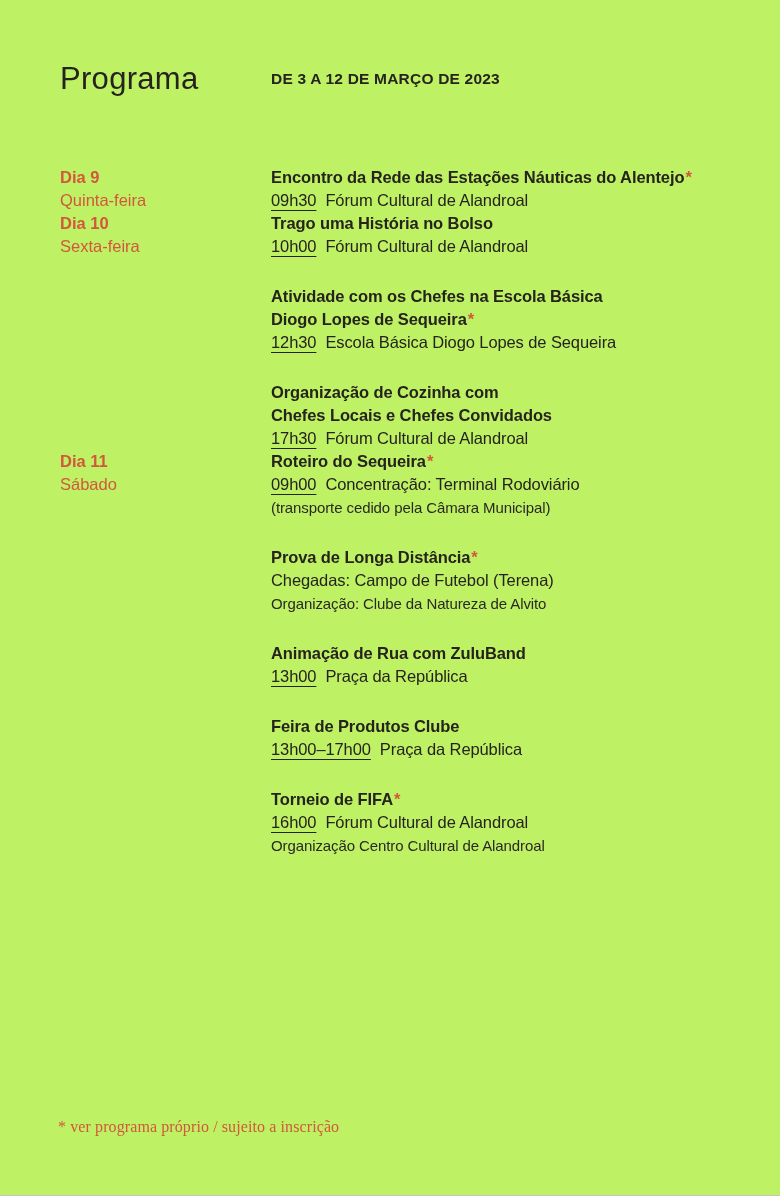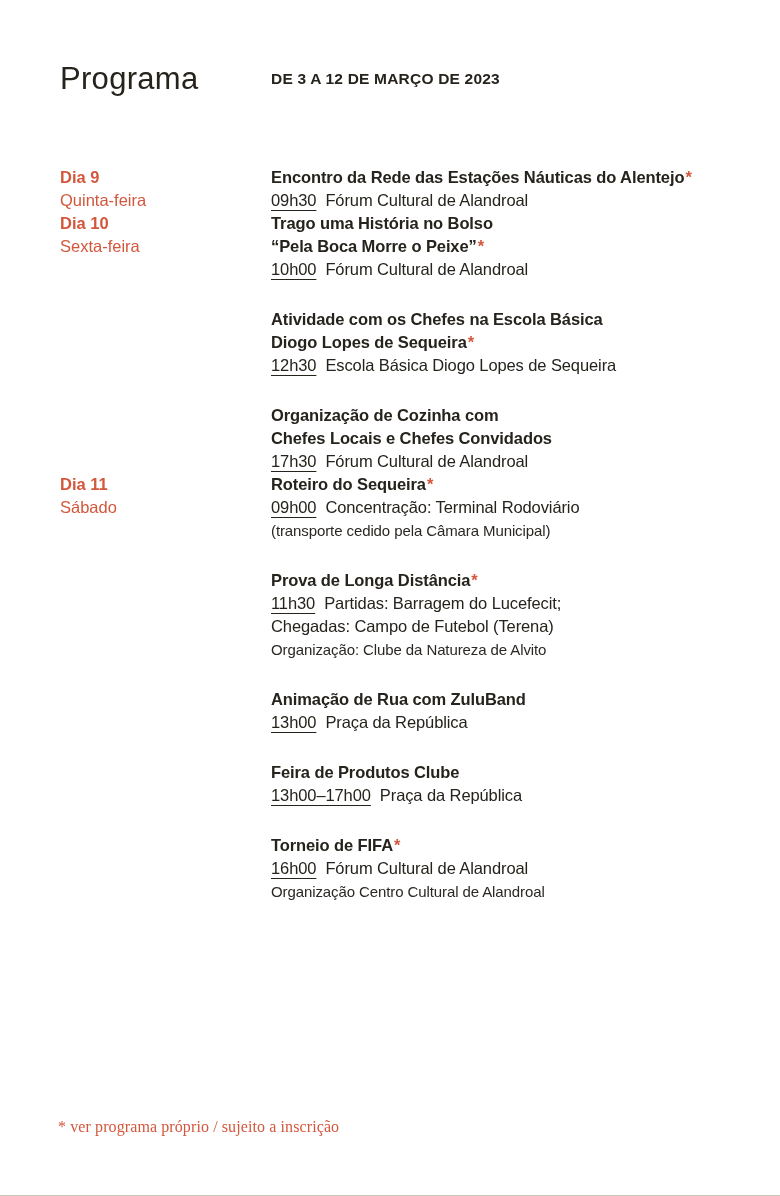--- a/index.html
+++ b/index.html
@@ -1,20 +1,20 @@
 <!DOCTYPE html>
 <html><head>
 <meta charset="utf-8">
 <style>
   html, body { margin: 0; padding: 0; background: #eae7e0; }
   .page {
     position: relative;
     width: 780px;
     height: 1196px;
-    background: #ffffff;
+    background: #bef264;
     font-family: "Liberation Sans", sans-serif;
     color: #26231d;
     overflow: hidden;
   }
   .content { position: absolute; left: 60px; top: 62px; right: 38px; }
 
   .header { display: flex; align-items: baseline; }
   .page-title {
     flex: 0 0 211px;
     font-size: 31px;
@@ -103,21 +103,20 @@
     </div>
 
     <div class="section">
       <div class="day-col">
         <div class="day-name">Dia 10</div>
         <div class="day-weekday">Sexta-feira</div>
       </div>
       <div class="events-col">
         <div class="event">
           <div class="event-title"><span>Trago uma História no Bolso</span></div>
-          <div class="event-title"><span>“Pela Boca Morre o Peixe”</span><span class="ast">*</span></div>
           <div class="event-detail"><span class="time">10h00</span><span>Fórum Cultural de Alandroal</span></div>
         </div>
         <div class="event">
           <div class="event-title"><span>Atividade com os Chefes na Escola Básica</span></div>
           <div class="event-title"><span>Diogo Lopes de Sequeira</span><span class="ast">*</span></div>
           <div class="event-detail"><span class="time">12h30</span><span>Escola Básica Diogo Lopes de Sequeira</span></div>
         </div>
         <div class="event">
           <div class="event-title"><span>Organização de Cozinha com</span></div>
           <div class="event-title"><span>Chefes Locais e Chefes Convidados</span><span class="ast"></span></div>
@@ -132,21 +131,20 @@
         <div class="day-weekday">Sábado</div>
       </div>
       <div class="events-col">
         <div class="event">
           <div class="event-title"><span>Roteiro do Sequeira</span><span class="ast">*</span></div>
           <div class="event-detail"><span class="time">09h00</span><span>Concentração: Terminal Rodoviário</span></div>
           <div class="event-note">(transporte cedido pela Câmara Municipal)</div>
         </div>
         <div class="event">
           <div class="event-title"><span>Prova de Longa Distância</span><span class="ast">*</span></div>
-          <div class="event-detail"><span class="time">11h30</span><span>Partidas: Barragem do Lucefecit;</span></div>
           <div class="event-detail">Chegadas: Campo de Futebol (Terena)</div>
           <div class="event-note">Organização: Clube da Natureza de Alvito</div>
         </div>
         <div class="event">
           <div class="event-title"><span>Animação de Rua com ZuluBand</span><span class="ast"></span></div>
           <div class="event-detail"><span class="time">13h00</span><span>Praça da República</span></div>
         </div>
         <div class="event">
           <div class="event-title"><span>Feira de Produtos Clube</span><span class="ast"></span></div>
           <div class="event-detail"><span class="time">13h00–17h00</span><span>Praça da República</span></div>

